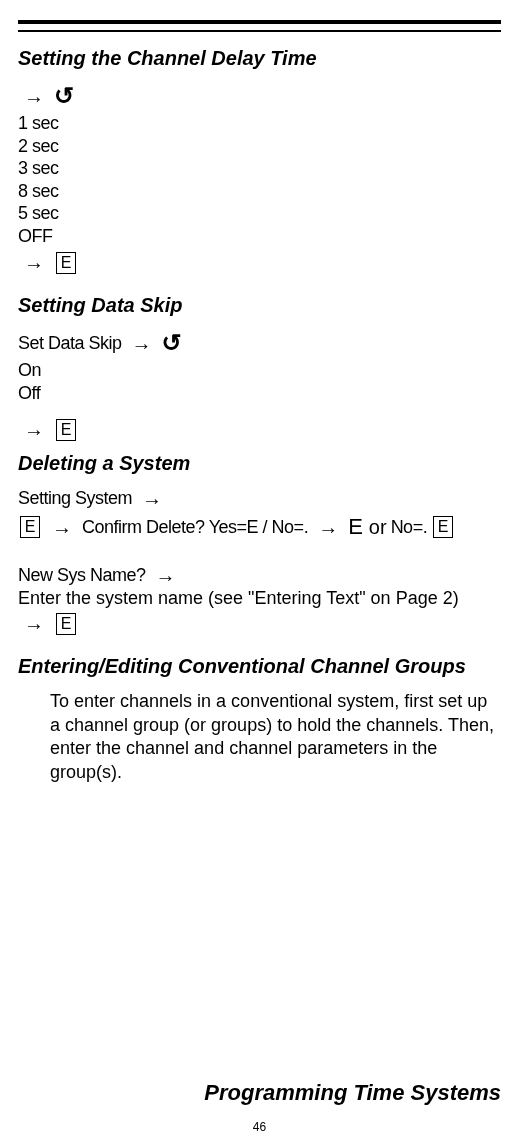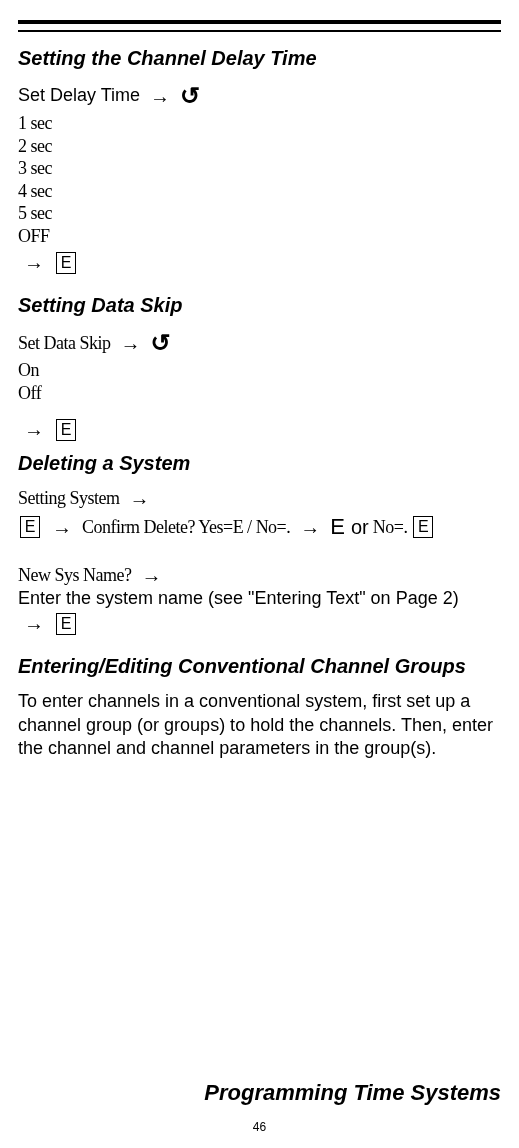--- a/index.html
+++ b/index.html
@@ -30,21 +30,21 @@
       font-weight: bold;
       font-style: italic;
       margin-top: 10px;
       margin-bottom: 12px;
     }
     .normal-text {
       font-size: 18px;
       line-height: 1.3;
     }
     .lcd-text {
-      font-family: Liberation Serif, serif;
+      font-family: Liberation Sans, sans-serif;
       font-size: 18px;
       font-stretch: condensed;
       letter-spacing: -0.5px;
     }
     .line {
       display: flex;
       align-items: center;
       gap: 4px;
       flex-wrap: wrap;
     }
@@ -97,40 +97,40 @@
       font-size: 22px;
       letter-spacing: 2px;
     }
     .or-text {
       font-size: 20px;
     }
     .body-text {
       font-size: 18px;
       line-height: 1.3;
       margin-top: 10px;
+      margin-left: 32px;
     }
   </style>
 </head>
 <body>
 
 <div class="top-border"></div>
 <div class="second-border"></div>
 
 <div class="section">
   <div class="heading">Setting the Channel Delay Time</div>
   <div class="line">
-    <span class="normal-text">Set Delay Time</span>
     <span class="arrow">→</span>
     <span class="rotate-icon">↺</span>
   </div>
   <div class="options lcd-text">
     <div>1 sec</div>
     <div>2 sec</div>
     <div>3 sec</div>
-    <div>4 sec</div>
+    <div>8 sec</div>
     <div>5 sec</div>
     <div>OFF</div>
   </div>
   <div class="line" style="margin-top:4px;">
     <span class="arrow">→</span>
     <span class="e-box">E</span>
   </div>
 </div>
 
 <div class="section" style="margin-top:20px;">

